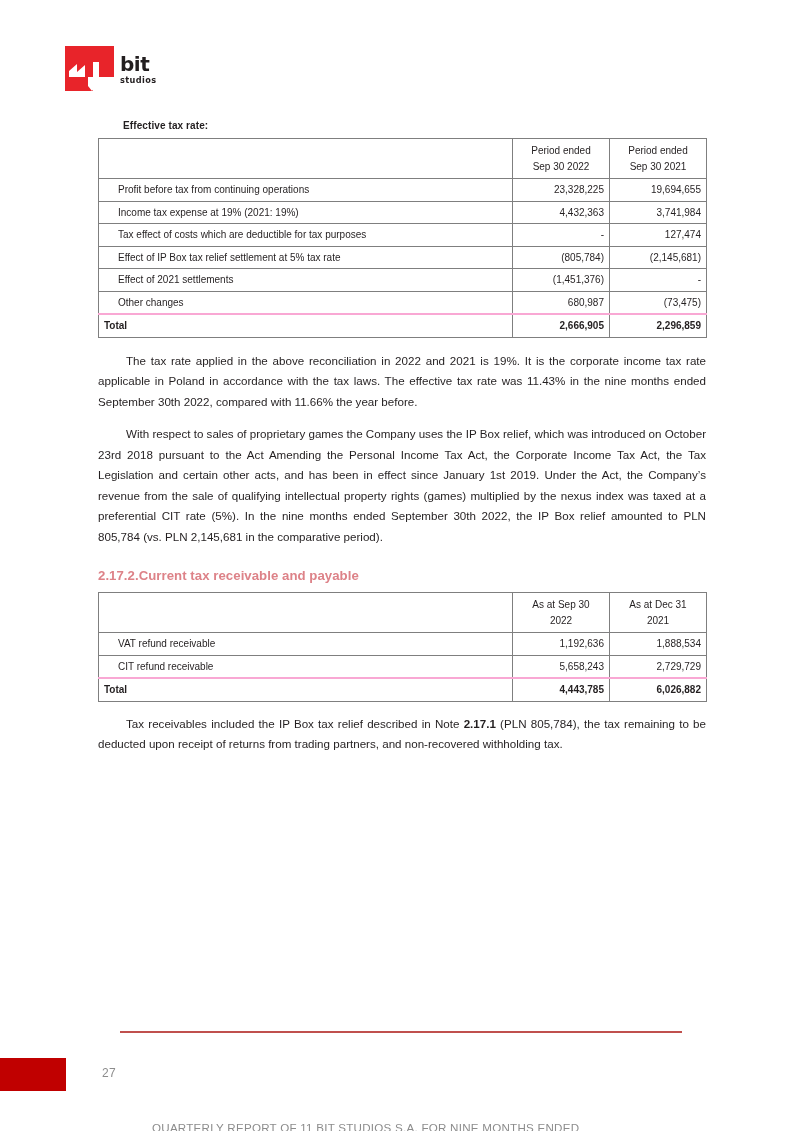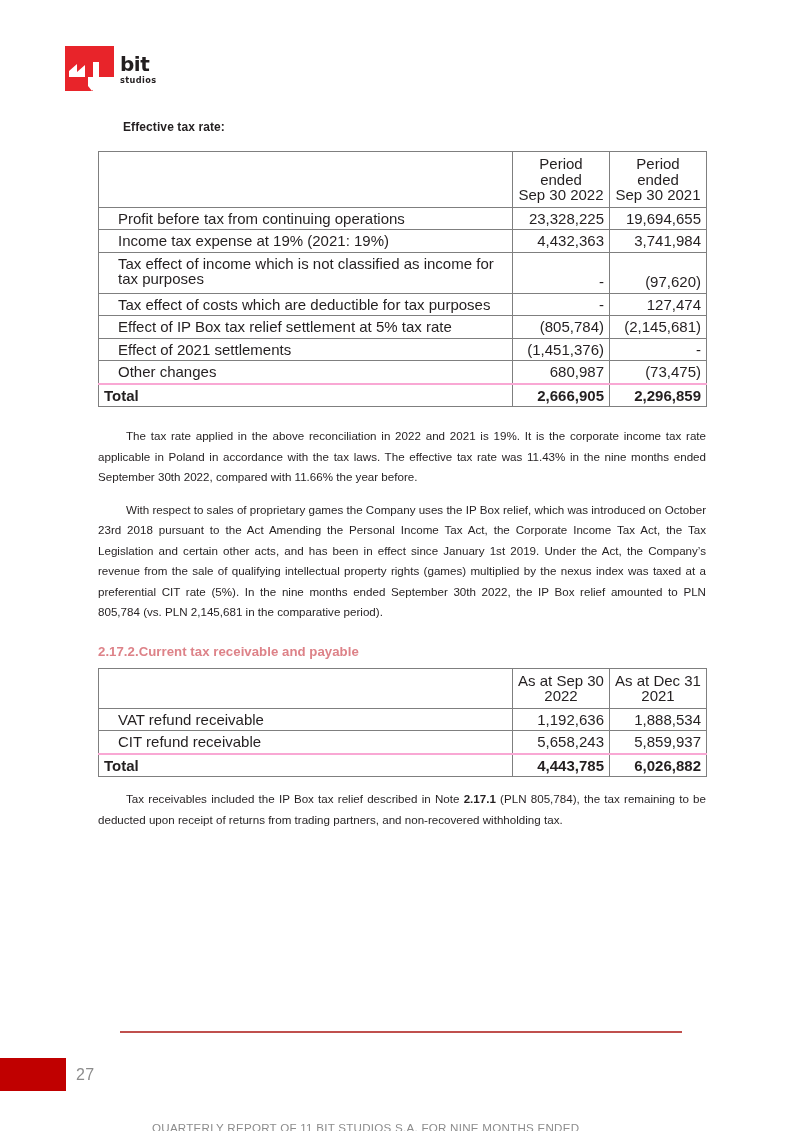--- a/index.html
+++ b/index.html
@@ -58,33 +58,33 @@
 
   
   .content {
     position: absolute;
     left: 98px;
     top: 120px;
     width: 608px;
   }
 
   .section-label {
-    font-size: 12px;
-    font-weight: 700;
-    color: #231f20;
-    margin: 0 0 17px 25px;
+    font-size: 10px;
+    font-weight: 700;
+    color: #231f20;
+    margin: 0 0 7px 25px;
     letter-spacing: 0.1px;
   }
 
   
   table.fin {
     border-collapse: collapse;
     width: 608px;
     table-layout: fixed;
-    font-size: 15px;
+    font-size: 10px;
     color: #231f20;
   }
   table.fin col.c-label { width: 414px; }
   table.fin col.c-num   { width:  97px; }
 
   table.fin th, table.fin td {
     border: 1px solid #7f7f7f;
     padding: 3px 5px 3px 5px;
     vertical-align: top;
     font-weight: 400;
@@ -117,21 +117,21 @@
 
   
   p.body {
     font-size: 11.6px;
     line-height: 20.5px;
     text-align: justify;
     margin: 12px 0 0 0;
     color: #231f20;
     text-indent: 28px;
   }
-  p.body.first { margin-top: 19px; }
+  p.body.first { margin-top: 13px; }
 
   
   h3.subhead {
     font-size: 13.2px;
     font-weight: 700;
     color: #dd8288;
     margin: 21px 0 9px 0;
     letter-spacing: 0.05px;
   }
 
@@ -150,23 +150,24 @@
     top: 1058px;
     width: 66px;
     height: 33px;
     background: #c00000;
   }
   .footer-page {
     position: absolute;
     left: 76px;
     top: 1066px;
     width: 40px;
-    font-size: 16px;
+    font-size: 12px;
     color: #8c8c8c;
     letter-spacing: 0.3px;
+    text-align: right;
   }
   .footer-text {
     position: absolute;
     left: 152px;
     top: 1121px;
     font-size: 11.6px;
     color: #8c8c8c;
     letter-spacing: 0.25px;
     white-space: nowrap;
   }
@@ -218,25 +219,20 @@
         <td class="lbl">Profit before tax from continuing operations</td>
         <td class="num">23,328,225</td>
         <td class="num">19,694,655</td>
       </tr>
       <tr>
         <td class="lbl">Income tax expense at 19% (2021: 19%)</td>
         <td class="num">4,432,363</td>
         <td class="num">3,741,984</td>
       </tr>
       <tr>
-        <td class="lbl tall">Tax effect of income which is not classified as income for tax purposes</td>
-        <td class="num tall">-</td>
-        <td class="num tall">(97,620)</td>
-      </tr>
-      <tr>
         <td class="lbl">Tax effect of costs which are deductible for tax purposes</td>
         <td class="num">-</td>
         <td class="num">127,474</td>
       </tr>
       <tr>
         <td class="lbl">Effect of IP Box tax relief settlement at 5% tax rate</td>
         <td class="num">(805,784)</td>
         <td class="num">(2,145,681)</td>
       </tr>
       <tr>
@@ -284,21 +280,21 @@
     </thead>
     <tbody>
       <tr>
         <td class="lbl">VAT refund receivable</td>
         <td class="num">1,192,636</td>
         <td class="num">1,888,534</td>
       </tr>
       <tr>
         <td class="lbl">CIT refund receivable</td>
         <td class="num">5,658,243</td>
-        <td class="num">5,859,937</td>
+        <td class="num">2,729,729</td>
       </tr>
       <tr class="total">
         <td class="lbl">Total</td>
         <td class="num">4,443,785</td>
         <td class="num">6,026,882</td>
       </tr>
     </tbody>
   </table>
 
   <p class="body"><span>Tax receivables included the IP Box tax relief described in Note </span><b>2.17.1</b><span> (PLN 805,784), the tax remaining to be deducted upon receipt of returns from trading partners, and non-recovered withholding tax.</span></p>

